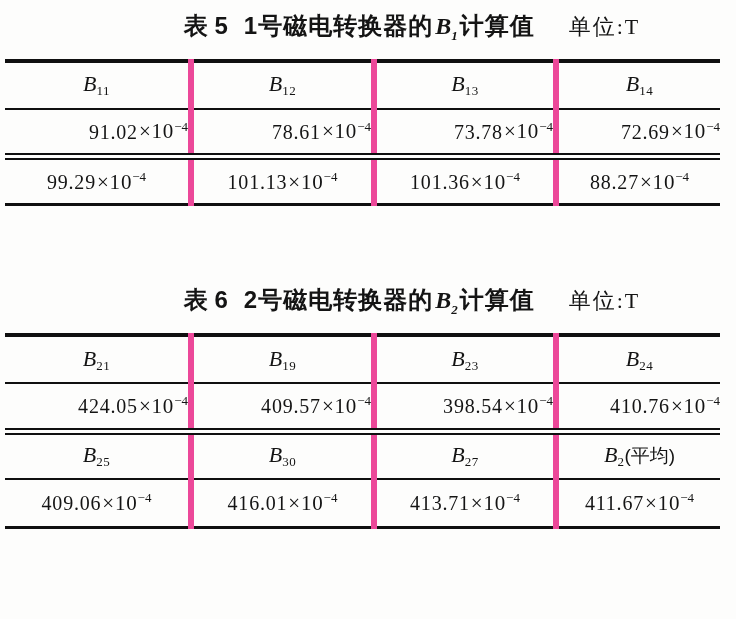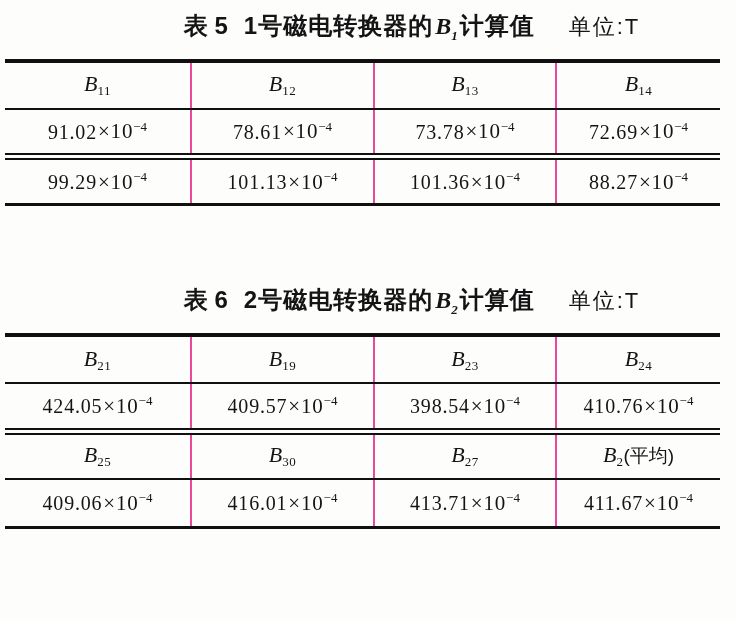--- a/index.html
+++ b/index.html
@@ -18,39 +18,39 @@
     padding-left: 88px;            
     margin-bottom: 15px;
     font-family: "Liberation Sans", "DejaVu Sans", sans-serif;
     font-weight: bold; font-size: 24px; white-space: nowrap;
   }
   .t-label { margin-right: 16px; }
   .t-sym { font-family: "Liberation Serif", serif; font-style: italic; padding: 0 2px; }
   .t-sym sub { font-size: 13px; }
   .t-name { letter-spacing: 1px; }
   .t-unit {
-    font-family: Liberation Sans, sans-serif;
+    font-family: Liberation Serif, serif;
     font-weight: normal; font-size: 22px;
     margin-left: 34px; letter-spacing: 2px;
   }
 
   
   table.data {
     border-collapse: collapse; table-layout: fixed;
     width: 715px; margin-left: 5px;
     border-top: 4px solid #101010;
     border-bottom: 3px solid #101010;
   }
   td {
     text-align: center; vertical-align: middle;
     height: 48px; padding: 0; overflow: hidden;
   }
-  td + td { border-left: 2px solid #ec4899; }
+  td + td { border-left: 6px solid #ec4899; }
   tr.r-hdr td { border-bottom: 2px solid #101010; }
-  tr.r-dbl td { border-bottom: 7px double #101010; }   
+  tr.r-dbl td { border-bottom: 7px double #101010; text-align: right; }   
 
   .sym { font-style: italic; font-size: 22px; }
   .bsub { font-size: 13px; letter-spacing: 0.5px; text-align: right; }
   .hsuf { font-size: 19px; font-family: "Liberation Sans", "DejaVu Sans", sans-serif; }
   .val  { font-size: 20px; letter-spacing: 0.8px; white-space: nowrap; }
   .times { font-size: 21px; padding-left: 1px; }
   .vexp { font-size: 13px; letter-spacing: 0; }
 
   .block-2 { margin-top: 78px; }
 </style>

